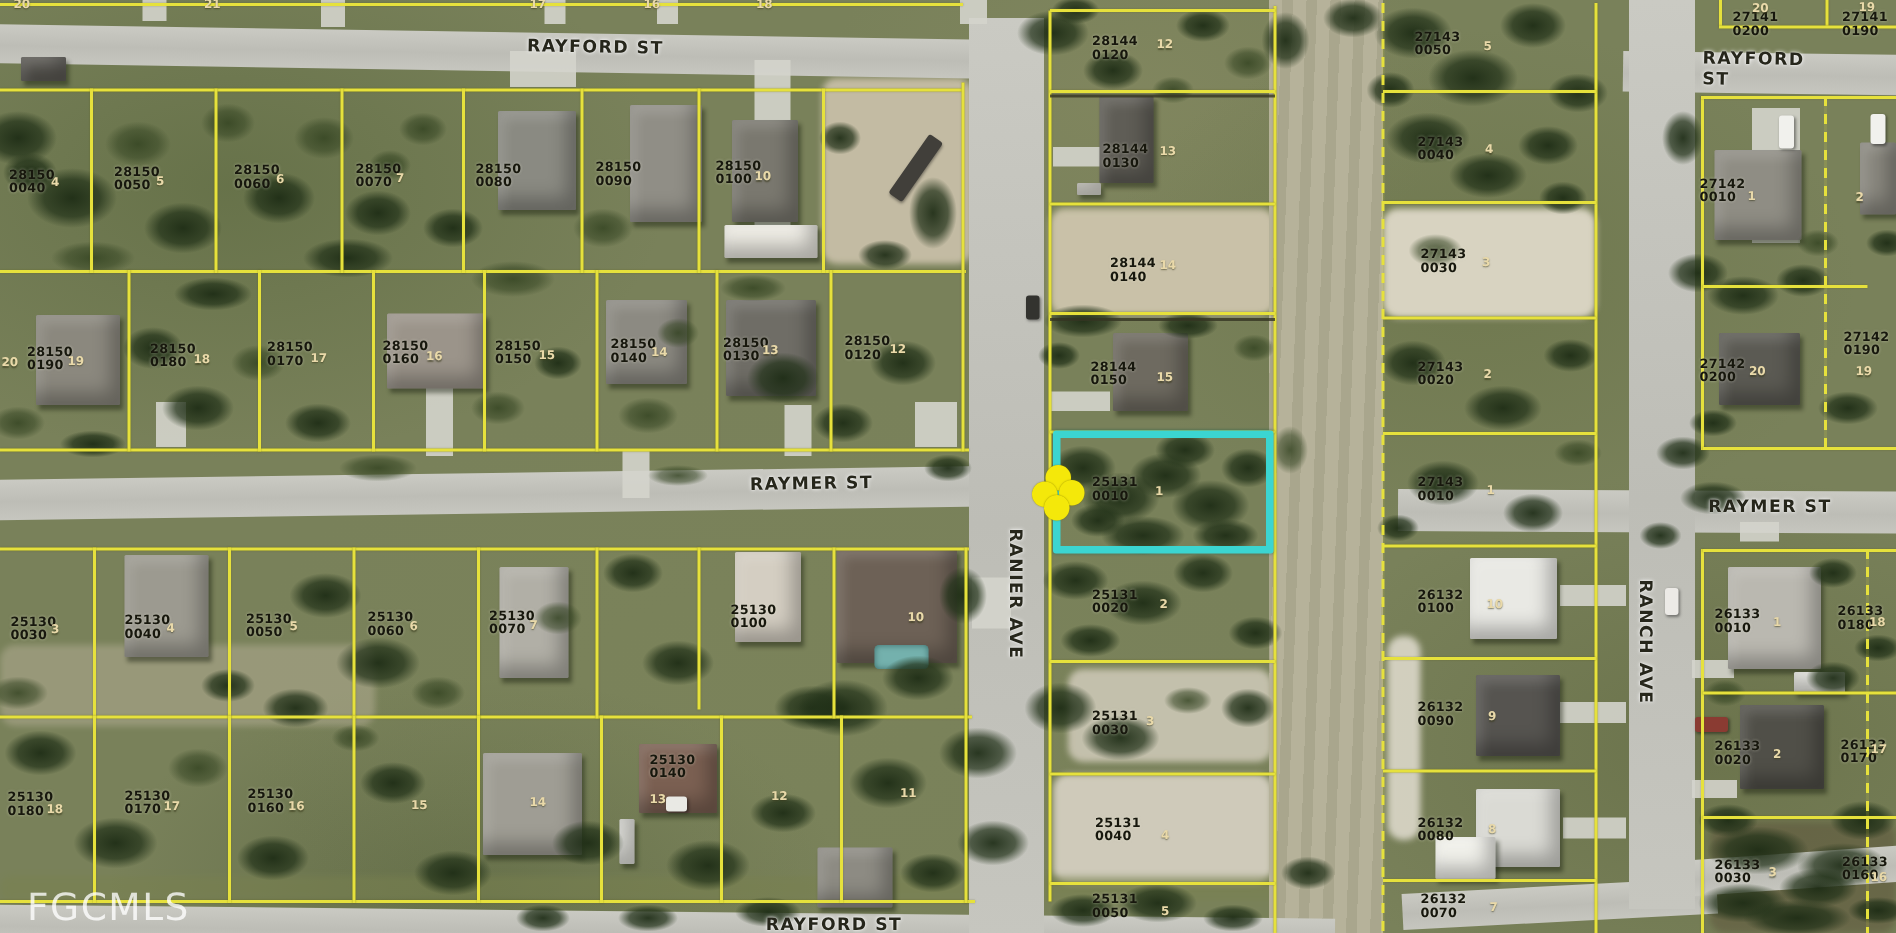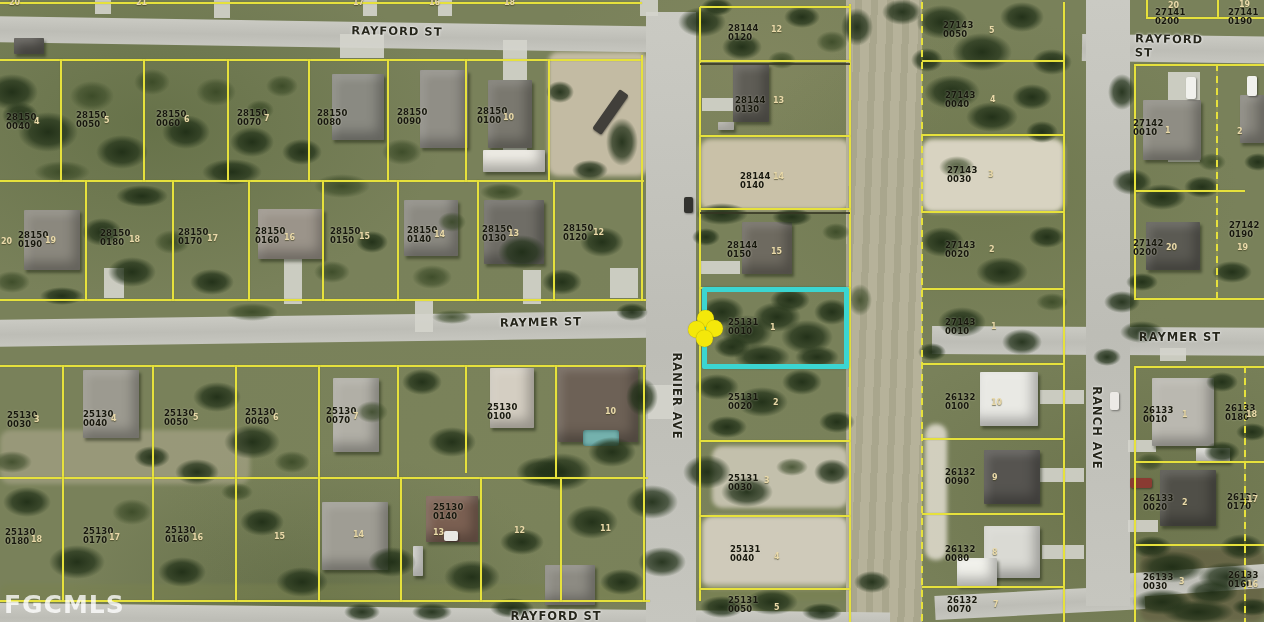--- a/index.html
+++ b/index.html
@@ -29,21 +29,21 @@
   .fence{position:absolute;background:rgba(52,52,34,.8);}
   .parcel-label{position:absolute;white-space:pre;font-size:8.5px;font-weight:bold;line-height:1.1;
        color:#17170d;text-shadow:0 0 2px rgba(242,242,222,.5);letter-spacing:.2px;}
   .lot-num{position:absolute;font-size:8px;font-weight:bold;color:#e9d9a9;
        text-shadow:0 1px 1px rgba(55,55,25,.6);}
   .street-label{position:absolute;font-size:11.5px;font-weight:bold;color:#26261b;letter-spacing:1px;
        text-shadow:0 0 3px rgba(255,255,255,.95),0 0 1px rgba(255,255,255,.9);transform:translate(-50%,-50%);}
   #highlight-rect{position:absolute;border:5px solid #3bd5d1;border-radius:2px;box-shadow:0 0 2px rgba(0,90,90,.45);}
   #subject-marker{position:absolute;width:0;height:0;}
   .petal{position:absolute;width:17px;height:17px;border-radius:50%;background:#f4e80a;box-shadow:0 0 1px rgba(120,110,0,.8);}
-  #watermark{position:absolute;left:4px;top:590px;font-size:25px;font-weight:bold;letter-spacing:1px;
+  #watermark{position:absolute;left:18px;top:590px;font-size:25px;font-weight:normal;letter-spacing:1px;
        color:rgba(255,255,255,.78);}
 </style>
 </head>
 <body>
 
 <div id="map">
   <div class="layer" id="patches-layer">
       <div class="patch" style="left: 548px; top: 52px; width: 100px; height: 124px; background: rgb(195, 187, 163); opacity: 1;"></div>
       <div class="patch" style="left: 700px; top: 139px; width: 150px; height: 71px; background: rgb(201, 193, 168); opacity: 1;"></div>
       <div class="patch" style="left: 922px; top: 139px; width: 142px; height: 73px; background: rgb(216, 211, 193); opacity: 1;"></div>

